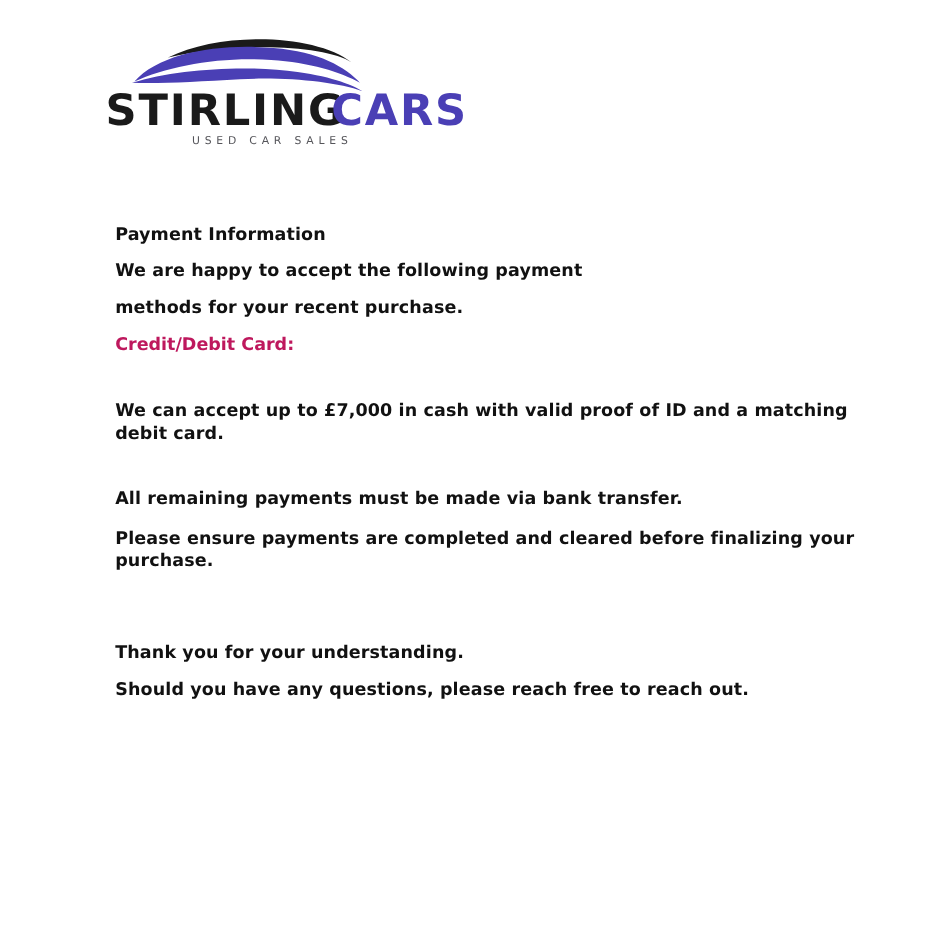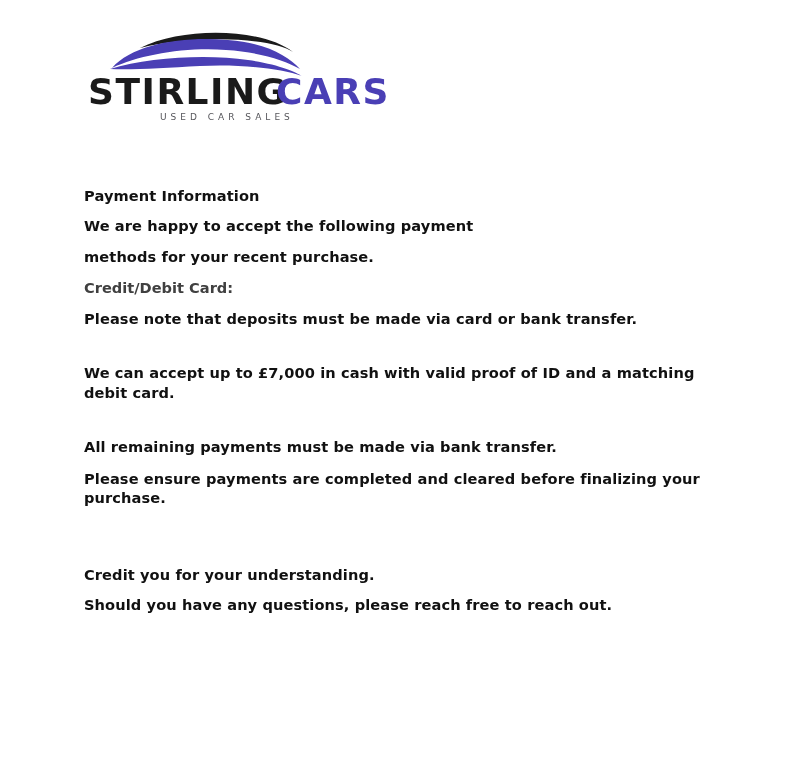--- a/index.html
+++ b/index.html
@@ -28,21 +28,21 @@
     top: 24px;
     width: 310px;
     height: 100px;
   }
   .logo-svg {
     display: block;
   }
   
   .content {
     position: absolute;
-    left: 84px;
+    left: 96px;
     top: 188px;
     width: 620px;
   }
   .line {
     font-size: 14.6px;
     font-weight: bold;
     line-height: 1.05;
     margin: 0 0 15px 0;
     letter-spacing: 0.1px;
     color: #111111;
@@ -50,21 +50,21 @@
   .line.wrap {
     line-height: 1.32;
     margin-bottom: 15px;
   }
   .spacer-md { height: 22px; }
   .spacer-lg { height: 44px; }
   .heading {
     font-size: 14.6px;
     font-weight: bold;
     margin: 0 0 15px 0;
-    color: #404040;
+    color: #be185d;
   }
 </style>
 </head>
 <body>
 
 <div class="page">
 
   <div class="logo-block">
     <svg class="logo-svg" width="310" height="100" viewBox="0 0 310 100" xmlns="http://www.w3.org/2000/svg">
 
@@ -80,30 +80,29 @@
   </div>
 
   <div class="content">
 
     <p class="line">Payment Information</p>
 
     <p class="line">We are happy to accept the following payment</p>
     <p class="line">methods for your recent purchase.</p>
 
     <p class="heading">Credit/Debit Card:</p>
-    <p class="line">Please note that deposits must be made via card or bank transfer.</p>
 
     <div class="spacer-md"></div>
 
     <p class="line wrap">We can accept up to £7,000 in cash with valid proof of ID and a matching debit card.</p>
 
     <div class="spacer-md"></div>
 
     <p class="line">All remaining payments must be made via bank transfer.</p>
     <p class="line wrap">Please ensure payments are completed and cleared before finalizing your purchase.</p>
 
     <div class="spacer-lg"></div>
 
-    <p class="line">Credit you for your understanding.</p>
+    <p class="line">Thank you for your understanding.</p>
     <p class="line">Should you have any questions, please reach free to reach out.</p>
 
   </div>
 </div>
 
 </body></html>

